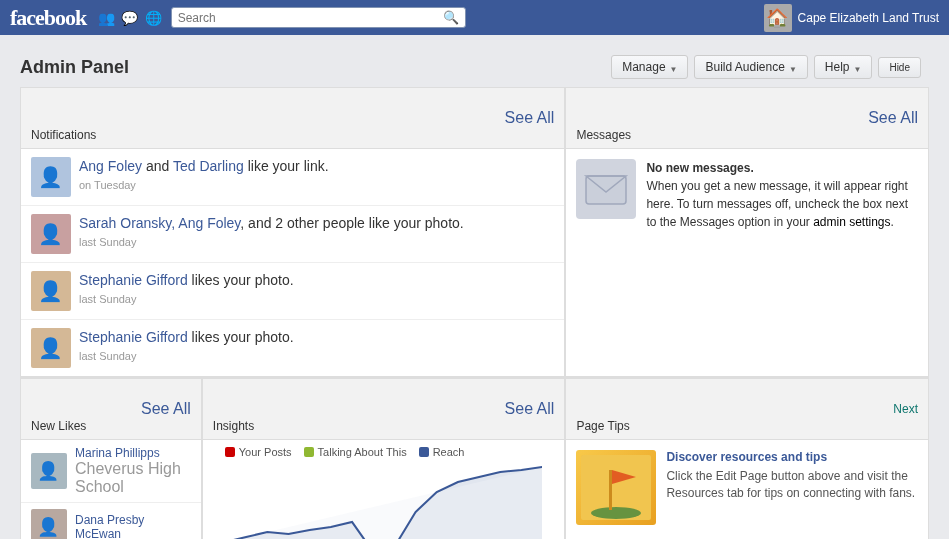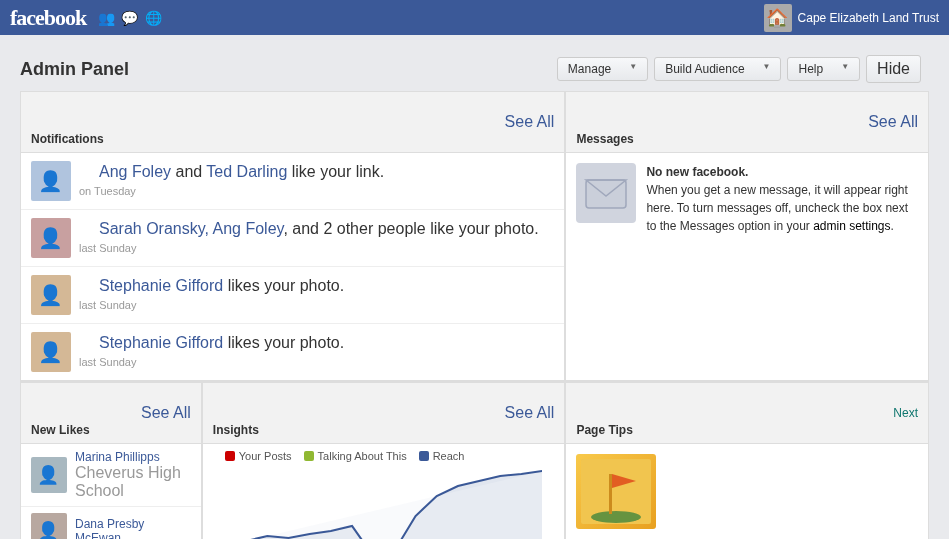--- a/index.html
+++ b/index.html
@@ -103,49 +103,49 @@
     }
     .admin-btn {
       background: linear-gradient(#f7f8fa, #e7e9ec);
       border: 1px solid #ccc;
       border-radius: 3px;
       padding: 4px 10px;
       font-size: 12px;
       color: #333;
       cursor: pointer;
       display: flex;
-      align-items: flex-start;
-      gap: 18px;
+      align-items: flex-end;
+      gap: 4px;
     }
     .admin-btn .caret { font-size: 8px; color: #666; }
     .hide-btn {
       background: linear-gradient(#f7f8fa, #e7e9ec);
       border: 1px solid #ccc;
       border-radius: 3px;
       padding: 4px 10px;
-      font-size: 16px;
+      font-size: 10px;
       color: #333;
       cursor: pointer;
     }
 
     
     .panel-section {
       border: 1px solid #ddd;
       background: white;
     }
     .panel-header {
       background: #f2f2f2;
       border-bottom: 1px solid #ddd;
       padding: 6px 10px;
       display: flex;
       justify-content: space-between;
       align-items: center;
     }
     .panel-header-title {
-      font-weight: bold;
+      font-weight: normal;
       font-size: 12px;
       color: #333;
       margin-top: 34px;
     }
     .panel-header-link {
       color: #3b5998;
       font-size: 16px;
       cursor: pointer;
       text-decoration: none;
     }
@@ -176,21 +176,21 @@
       background: #ccc;
       border-radius: 2px;
       flex-shrink: 0;
       overflow: hidden;
       display: flex;
       align-items: center;
       justify-content: center;
       font-size: 20px;
       color: #888;
     }
-    .notif-text { font-size: 16px; color: #333; line-height: 1.4; margin-left: 20px; }
+    .notif-text { font-size: 14px; color: #333; line-height: 1.4; }
     .notif-text a { color: #3b5998; cursor: pointer; text-decoration: none; }
     .notif-time { font-size: 11px; color: #999; margin-top: 2px; }
 
     
     #messages-panel {
       min-height: 220px;
     }
     .messages-content {
       padding: 10px;
       display: flex;
@@ -314,20 +314,24 @@
   </style>
 </head>
 <body>
 
 <div id="top-nav">
   <span class="fb-logo">facebook</span>
   <div class="nav-icons">
     <span class="nav-icon" title="Friends">👥</span>
     <span class="nav-icon" title="Messages">💬</span>
     <span class="nav-icon" title="Notifications">🌐</span>
+  </div>
+  <div class="search-bar">
+    <input type="text" placeholder="Search" style="">
+    <button class="search-btn">🔍</button>
   </div>
   <div class="spacer"></div>
   <div class="user-info">
     <div class="user-avatar">🏠</div>
     <span>Cape Elizabeth Land Trust</span>
   </div>
 </div>
 
 <div id="main-container">
 
@@ -406,21 +410,21 @@
       </div>
       <div class="messages-content">
         <div class="msg-icon">
           <svg width="50" height="50" viewBox="0 0 50 50">
             <rect x="5" y="12" width="40" height="28" rx="3" fill="#c8cdd8" opacity="0.7"></rect>
             <rect x="5" y="12" width="40" height="28" rx="3" fill="none" stroke="#a0a8bc" stroke-width="1.5"></rect>
             <polygon points="5,12 25,28 45,12" fill="none" stroke="#a0a8bc" stroke-width="1.5"></polygon>
           </svg>
         </div>
         <div class="msg-text">
-          <strong>No new facebook.</strong><br>
+          <strong>No new messages.</strong><br>
           <span>When you get a new message, it will appear right here. To turn messages off, uncheck the box next to the Messages option in your </span><a class="msg-link">admin settings</a><span>.</span>
         </div>
       </div>
     </div>
 
   </div>
 
   <div id="bottom-row">
 
     <div id="new-likes-panel" class="panel-section">
@@ -516,19 +520,23 @@
 
               <ellipse cx="35" cy="58" rx="25" ry="6" fill="#5a8a30"></ellipse>
 
               <rect x="28" y="15" width="3" height="40" fill="#c8820a"></rect>
 
               <polygon points="31,15 55,22 31,29" fill="#e05010"></polygon>
 
               <rect x="0" y="0" width="70" height="65" fill="rgba(255,255,255,0.08)" rx="2"></rect>
             </svg>
           </div>
+          <div class="tips-text">
+            <h4>Discover resources and tips</h4>
+            <p>Click the Edit Page button above and visit the Resources tab for tips on connecting with fans.</p>
+          </div>
         </div>
       </div>
     </div>
 
   </div>
 
 </div>
 
 </body></html>

